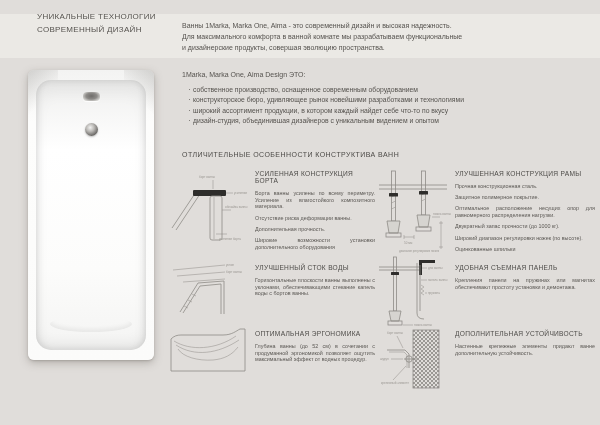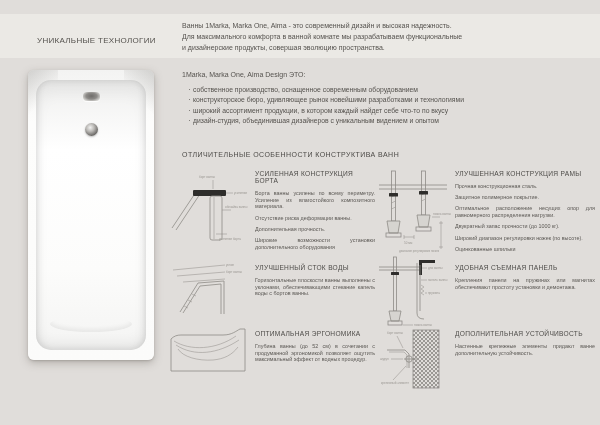--- a/index.html
+++ b/index.html
@@ -1,21 +1,21 @@
 <!DOCTYPE html>
 <html><head>
 <meta charset="utf-8">
 <style>
   html,body{margin:0;padding:0;background:#cfcdca;}
   .canvas{position:relative;width:600px;height:425px;background:#e0ddda;
     font-family:"Liberation Sans",sans-serif;color:#5b5854;overflow:hidden;}
   .band{position:absolute;left:0;top:14px;width:600px;height:44px;background:#ebe9e5;}
   .abs{position:absolute;}
 
-  .hdr-title{left:37px;top:35px;font-size:8px;line-height:12.5px;letter-spacing:.3px;color:#55524e;}
+  .hdr-title{left:37px;top:11px;font-size:8px;line-height:12.5px;letter-spacing:.3px;color:#55524e;}
   .hdr-intro{left:182px;top:20px;font-size:7px;line-height:11px;color:#55524e;}
 
   
   .tub{left:28px;top:70px;width:126px;height:290px;background:linear-gradient(180deg,#f3f3f2,#fdfdfc 18%,#fbfbfa);
     border-radius:6px;box-shadow:0 3px 9px rgba(95,90,84,.35),0 1px 2px rgba(95,90,84,.25);}
   .tub-basin{position:absolute;left:8px;right:8px;top:10px;bottom:10px;border-radius:15px;
     background:linear-gradient(180deg,#efefee,#ffffff 26%,#fcfcfb 70%,#f4f4f3);
     box-shadow:inset 0 0 7px rgba(0,0,0,.13),inset 0 12px 16px rgba(0,0,0,.05),inset 0 -8px 12px rgba(0,0,0,.05);}
   .tub-shade-tl{position:absolute;left:0;top:0;width:30px;height:46px;border-radius:6px 0 0 0;
     background:linear-gradient(135deg,rgba(120,118,114,.28),rgba(120,118,114,0) 60%);}
@@ -51,20 +51,21 @@
   svg.diag .thin{stroke-width:.5;}
 </style>
 </head>
 <body>
 
 <div class="canvas">
   <div class="band"></div>
 
   <div class="abs hdr-title">
     <div>УНИКАЛЬНЫЕ ТЕХНОЛОГИИ</div>
+    <div>СОВРЕМЕННЫЙ ДИЗАЙН</div>
   </div>
 
   <div class="abs hdr-intro">
     <div>Ванны 1Marka, Marka One, Aima - это современный дизайн и высокая надежность.</div>
     <div>Для максимального комфорта в ванной комнате мы разрабатываем функциональные</div>
     <div>и дизайнерские продукты, совершая эволюцию пространства.</div>
   </div>
 
   <div class="abs tub">
     <div class="tub-shade-tl"></div>

